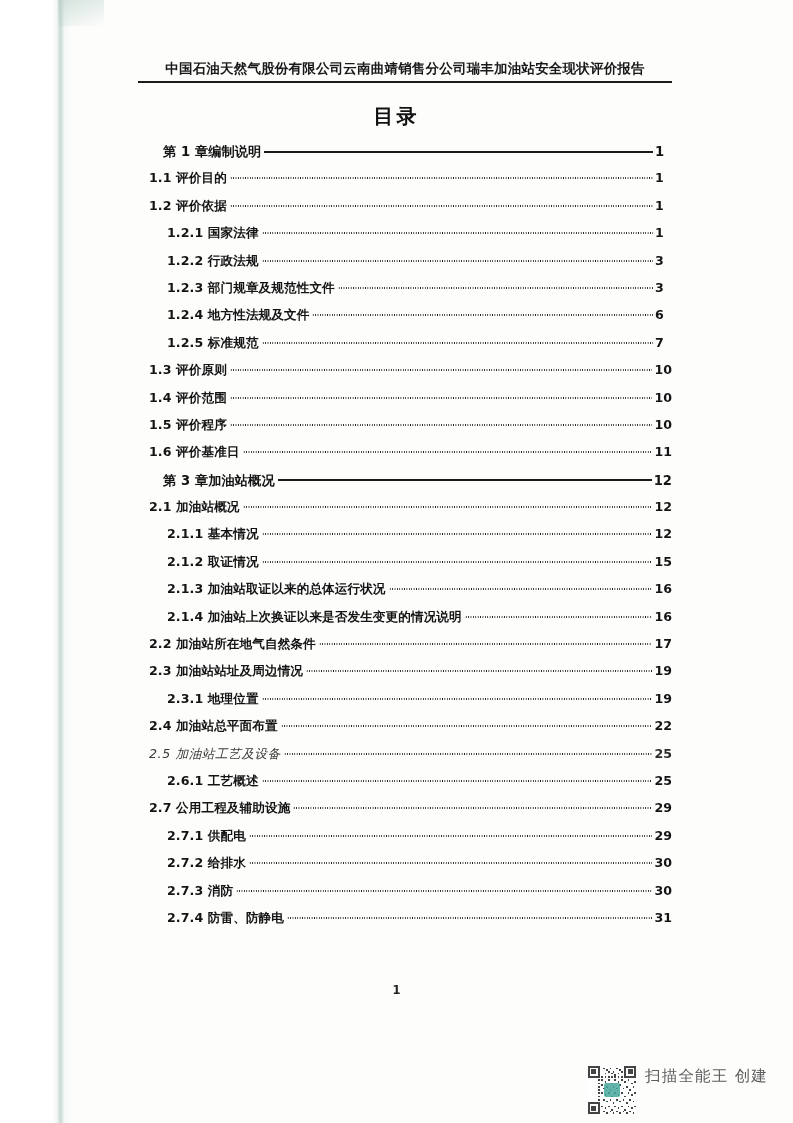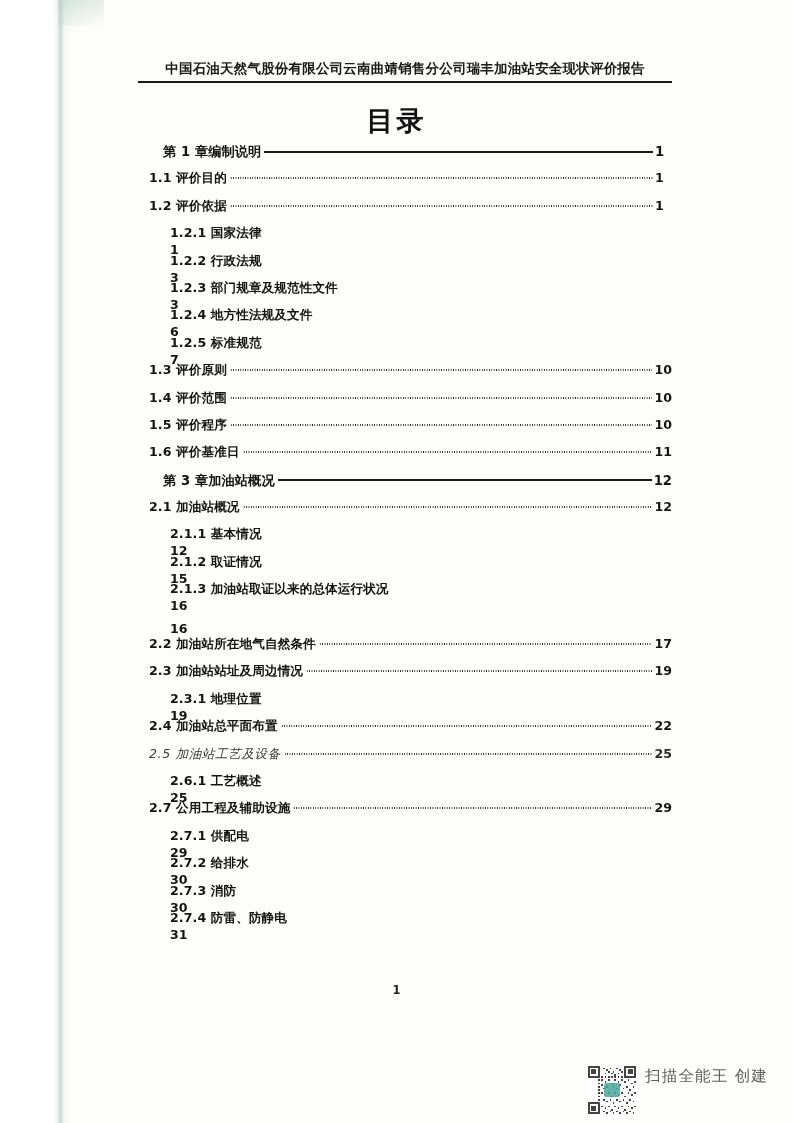--- a/index.html
+++ b/index.html
@@ -72,21 +72,21 @@
     width: 534px;
     height: 0;
     border-top: 2.2px solid #1b1b1b;
   }
   .doc-title {
     position: absolute;
     left: 0;
     top: 103px;
     width: 793px;
     text-align: center;
-    font-size: 27px;
+    font-size: 20px;
     font-weight: bold;
     color: #111111;
     letter-spacing: 3px;
   }
 
   
   .toc {
     position: absolute;
     left: 138px;
     top: 143px;
@@ -132,21 +132,21 @@
   }
   .lvl-2 { padding-left: 11px; }
   .lvl-2 .toc-leader {
     height: 2px;
     top: -3px;
     background-image: radial-gradient(circle, #1d1d1d 46%, rgba(0,0,0,0) 48%);
     background-size: 2.4px 2px;
     background-repeat: repeat-x;
     background-position: 0 50%;
   }
-  .lvl-3 { padding-left: 29px; flex-direction: column; }
+  .lvl-3 { padding-left: 29px; }
   .lvl-3 .toc-leader {
     height: 2px;
     top: -3px;
     background-image: radial-gradient(circle, #1d1d1d 46%, rgba(0,0,0,0) 48%);
     background-size: 2.4px 2px;
     background-repeat: repeat-x;
     background-position: 0 50%;
   }
   
   .faint .toc-label {
@@ -295,20 +295,21 @@
         <span class="toc-label">2.1.2 取证情况</span>
         <span class="toc-leader"></span>
         <span class="toc-page">15</span>
       </div>
       <div class="toc-row lvl-3">
         <span class="toc-label">2.1.3 加油站取证以来的总体运行状况</span>
         <span class="toc-leader"></span>
         <span class="toc-page">16</span>
       </div>
       <div class="toc-row lvl-3">
+        <span class="toc-label">2.1.4 加油站上次换证以来是否发生变更的情况说明</span>
         <span class="toc-leader"></span>
         <span class="toc-page">16</span>
       </div>
       <div class="toc-row lvl-2">
         <span class="toc-label">2.2 加油站所在地气自然条件</span>
         <span class="toc-leader"></span>
         <span class="toc-page">17</span>
       </div>
       <div class="toc-row lvl-2">
         <span class="toc-label">2.3 加油站站址及周边情况</span>

